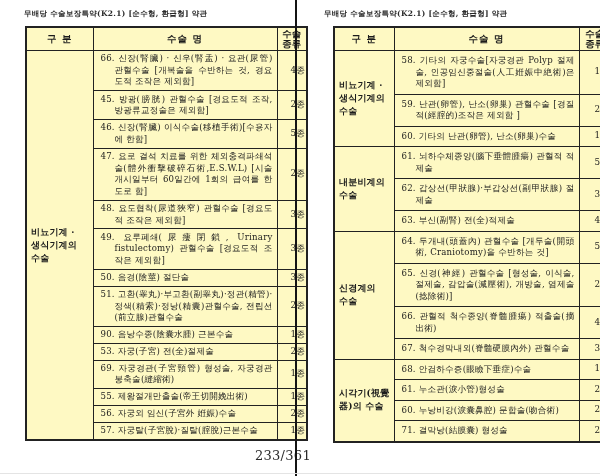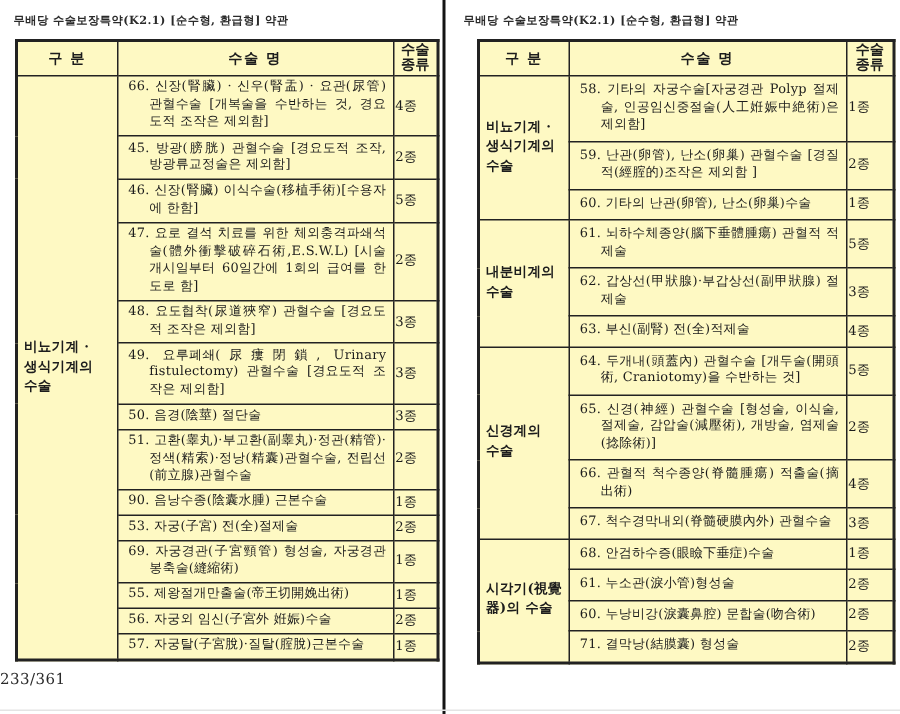--- a/index.html
+++ b/index.html
@@ -5,21 +5,21 @@
   html, body {
     margin: 0; padding: 0;
     width: 600px; height: 476px;
     background: #ffffff;
     font-family: "DejaVu Serif", "Liberation Serif", serif;
     color: #1c1c1c;
     overflow: hidden;
   }
   .canvas { position: relative; width: 600px; height: 476px; background: #fff; }
 
-  .page { position: absolute; top: 0; height: 476px; }
+  .page { position: absolute; top: 0; height: 476px; padding-left: 15px; }
   .page-left  { left: 0;   width: 296px; }
   .page-right { left: 298px; width: 302px; }
 
   .page-divider {
     position: absolute; top: 0; left: 295px;
     width: 2px; height: 476px; background: #141414;
   }
   .scan-line {
     position: absolute; left: 0; bottom: 2px;
     width: 600px; height: 1px; background: #e4e4e4;
@@ -63,28 +63,28 @@
     letter-spacing: 0.2px;
   }
   td.name {
     font-size: 8.6px; line-height: 11.5px;
     vertical-align: middle; text-align: justify;
     padding: 2px 4px 2px 21px; text-indent: -14px;
     word-break: normal; overflow-wrap: anywhere;
     letter-spacing: 0.2px;
   }
   td.type {
-    font-size: 8.8px; text-align: left; vertical-align: middle;
+    font-size: 8.8px; text-align: right; vertical-align: middle;
     padding: 1px;
   }
   .page-right td.name { padding-top: 4px; padding-bottom: 4px; }
 
   .page-number {
-    font-size: 10px; color: #2a2a2a;
-    text-align: left; margin-top: 7px; letter-spacing: 0.3px;
+    font-size: 13px; color: #2a2a2a;
+    text-align: right; margin-top: 7px; letter-spacing: 0.3px;
   }
 </style>
 </head>
 <body>
 
 <div class="canvas">
 
   <div class="page page-left">
     <div class="doc-header">무배당 수술보장특약(K2.1) [순수형, 환급형] 약관</div>
 

